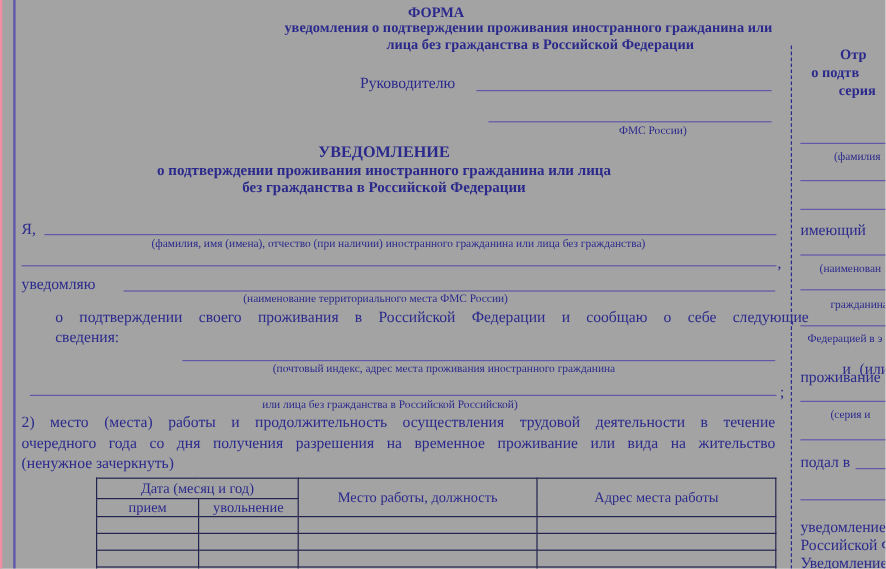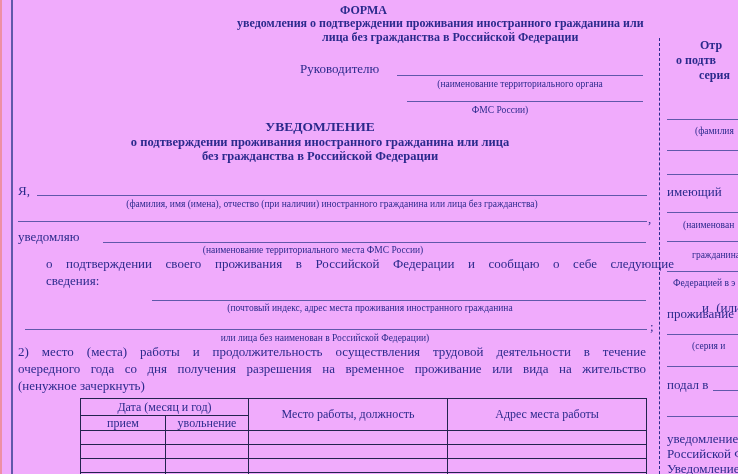--- a/index.html
+++ b/index.html
@@ -1,19 +1,19 @@
 <!DOCTYPE html>
 <html><head>
 <meta charset="utf-8">
 <style>
   html,body { margin:0; padding:0; background:#e9e9e9; }
   .page {
     position:relative;
     width:738px; height:474px;
-    background:#f0abfc;
+    background:#a3a3a3;
     overflow:hidden;
     font-family:"Liberation Serif", serif;
     color:var(--ink, #2b2a8c);
   }
   .abs { position:absolute; white-space:nowrap; }
   .b { font-weight:bold; }
   .t12 { font-size:12px; }
   .t13 { font-size:13px; }
   .cap { font-size:9.5px; }
   .ctr { text-align:center; white-space:nowrap; }
@@ -48,23 +48,22 @@
   <div class="edge-pink"></div>
   <div class="page-border"></div>
   <div class="tear-sep"></div>
 
   <div class="abs b t12" style="left:340px; top:3px;">ФОРМА</div>
   <div class="abs b t12" style="left:237px; top:16px;">уведомления о подтверждении проживания иностранного гражданина или</div>
   <div class="abs b t12" style="left:322px; top:30px;">лица без гражданства в Российской Федерации</div>
 
   <div class="abs t13" style="left:300px; top:61px;">Руководителю</div>
   <div class="rule" style="left:397px; top:75px; width:246px;"></div>
-  <div class="abs cap ctr" style="left:400px; top:79px; width:240px;">(наименование территориального органа</div>
   <div class="rule" style="left:407px; top:101px; width:236px;"></div>
-  <div class="abs cap ctr" style="left:380px; top:105px; width:240px;font-family:Liberation Serif, serif;">ФМС России)</div>
+  <div class="abs cap ctr" style="left:424px; top:105px; width:240px;font-family:Liberation Serif, serif;">ФМС России)</div>
 
   <div class="title-block">
     <div class="b" style="font-size:13.5px;">УВЕДОМЛЕНИЕ</div>
     <div class="b" style="font-size:12.5px;">о подтверждении проживания иностранного гражданина или лица</div>
     <div class="b" style="font-size:12.5px;">без гражданства в Российской Федерации</div>
   </div>
 
   <div class="abs t13" style="left:18px; top:183px;">Я,</div>
   <div class="rule" style="left:37px; top:195px; width:610px;"></div>
   <div class="abs cap ctr" style="left:18px; top:199px; width:628px;">(фамилия, имя (имена), отчество (при наличии) иностранного гражданина или лица без гражданства)</div>
@@ -76,21 +75,21 @@
 
   <div class="para" style="top:255px;margin-left:28px;">
     <div class="jline">о подтверждении своего проживания в Российской Федерации и сообщаю о себе следующие</div>
     <div>сведения:</div>
   </div>
 
   <div class="rule" style="left:152px; top:300px; width:494px;"></div>
   <div class="abs cap ctr" style="left:60px; top:303px; width:620px;">(почтовый индекс, адрес места проживания иностранного гражданина</div>
   <div class="rule" style="left:25px; top:329px; width:622px;"></div>
   <div class="abs t13" style="left:650px; top:319px;">;</div>
-  <div class="abs cap ctr" style="left:15px; top:333px; width:620px;">или лица без наименован в Российской Федерации)</div>
+  <div class="abs cap ctr" style="left:15px; top:333px; width:620px;">или лица без гражданства в Российской Российской)</div>
 
   <div class="para" style="top:343px;">
     <div class="jline">2) место (места) работы и продолжительность осуществления трудовой деятельности в течение</div>
     <div class="jline">очередного года со дня получения разрешения на временное проживание или вида на жительство</div>
     <div>(ненужное зачеркнуть)</div>
   </div>
 
   <table class="work">
     <colgroup>
         <col style="width:85px">

